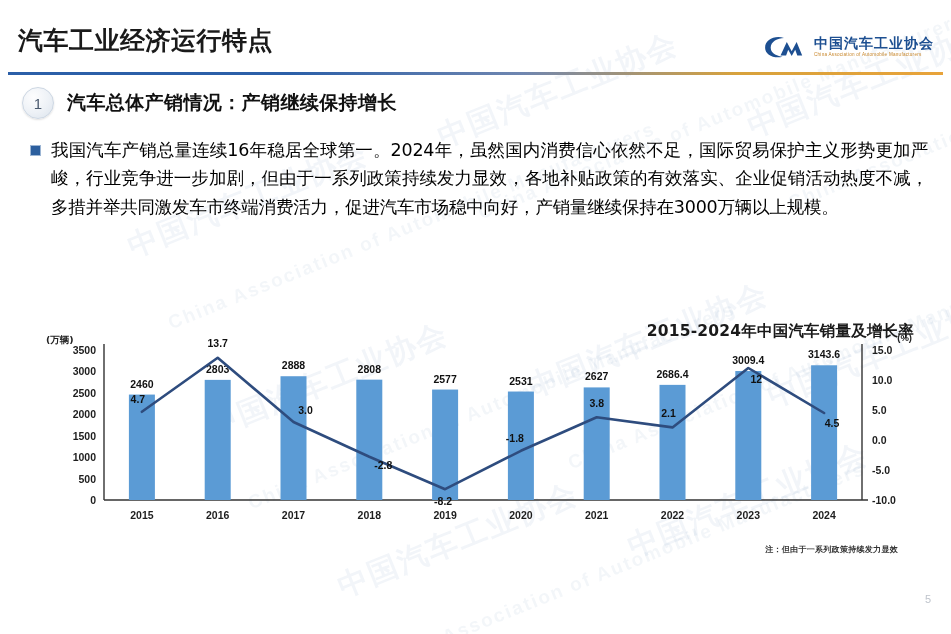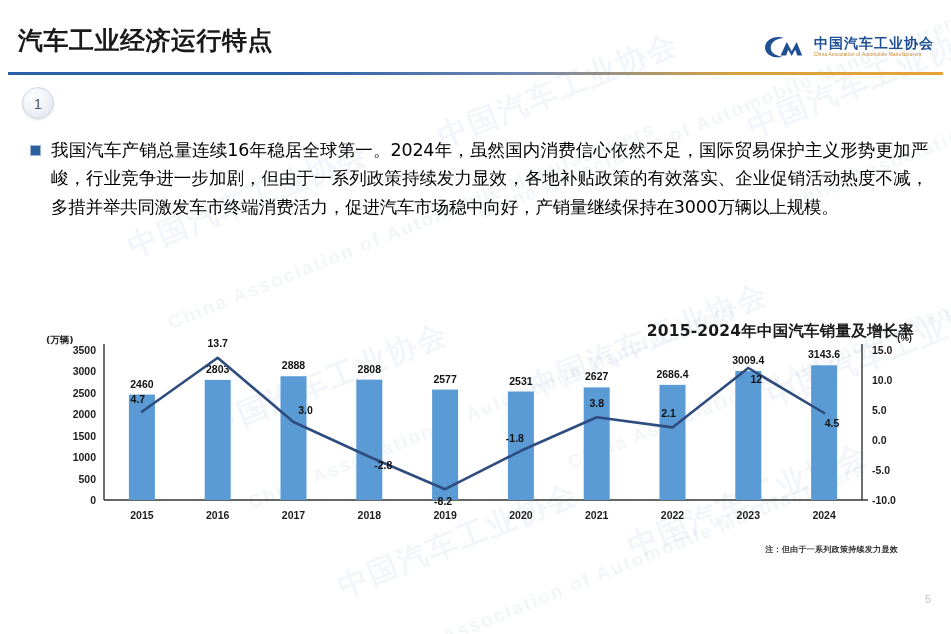--- a/index.html
+++ b/index.html
@@ -247,20 +247,21 @@
         <div class="brand-cn">中国汽车工业协会</div>
         <div class="brand-en">China Association of Automobile Manufacturers</div>
       </div>
     </div>
 
     <div class="title-rule"></div>
   </div>
 
   <div class="section-head">
     <div class="num-badge">1</div>
+    <div class="section-title">汽车总体产销情况：产销继续保持增长</div>
   </div>
 
   <div class="bullets">
     <div class="bullet-row">
       <span class="bullet-mark"></span>
       <span class="bullet-text">我国汽车产销总量连续16年稳居全球第一。2024年，虽然国内消费信心依然不足，国际贸易保护主义形势更加严峻，行业竞争进一步加剧，但由于一系列政策持续发力显效，各地补贴政策的有效落实、企业促销活动热度不减，多措并举共同激发车市终端消费活力，促进汽车市场稳中向好，产销量继续保持在3000万辆以上规模。</span>
     </div>
   </div>
 
   <div class="chart-wrap">

